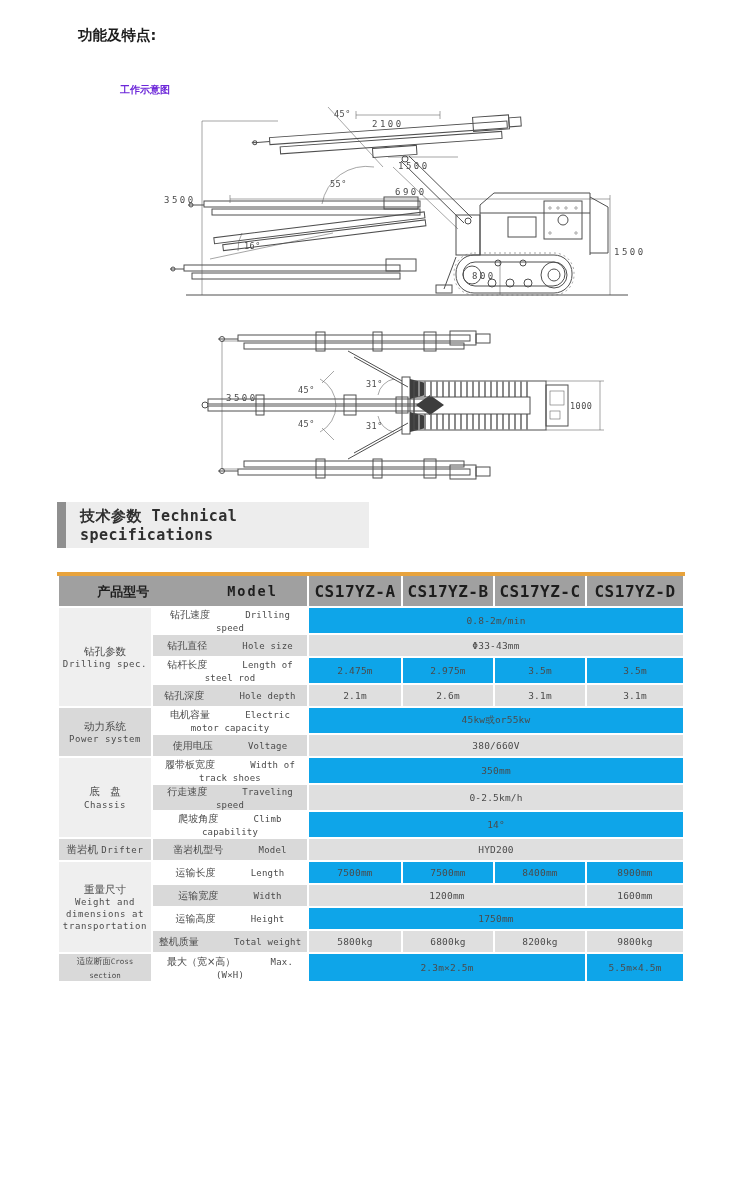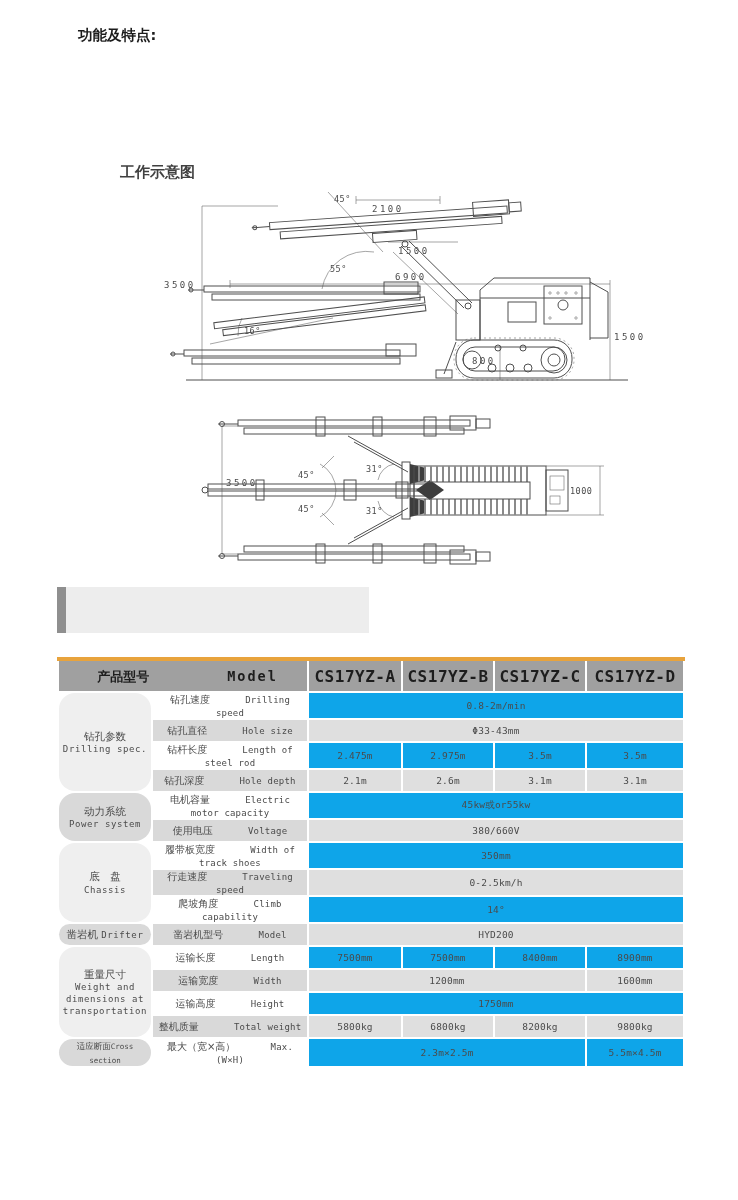--- a/index.html
+++ b/index.html
@@ -8,21 +8,21 @@
     font-family:"DejaVu Sans","Liberation Sans",sans-serif;color:#333;
   }
   
   .features{padding:26px 111px 0 78px;}
   .features-heading{font-size:14.5px;font-weight:bold;color:#1b1b1b;margin:0;}
   .features-body{
     margin:9px 0 0 0;font-size:12.5px;line-height:21px;color:#3a3a3a;
     text-align:justify;text-indent:26px;letter-spacing:0.3px;
   }
   
-  .diagram-heading{margin:118px 0 0 120px;font-size:15px;font-weight:bold;color:#404040;}
+  .diagram-heading{margin:38px 0 0 120px;font-size:10px;font-weight:bold;color:#6d28d9;}
   .svg-side{display:block;margin:8px 0 0 158px;}
   .svg-top{display:block;margin:12px 0 0 198px;}
   .ln{stroke:#4f4f4f;fill:none;stroke-width:1;}
   .thin{stroke:#6a6a6a;fill:none;stroke-width:0.6;}
   .fillD{fill:#3d3d3d;stroke:none;}
   .dim{font-family:"DejaVu Sans Mono",monospace;font-size:9px;fill:#4a4a4a;letter-spacing:2.5px;}
   .ang{font-family:"DejaVu Sans Mono",monospace;font-size:8.5px;fill:#4a4a4a;letter-spacing:0.5px;}
   .tread{stroke:#8a8a8a;stroke-width:16;stroke-dasharray:2,4;fill:none;}
   
   .spec-banner{margin:10px 0 0 57px;width:312px;height:46px;background:#ededed;display:flex;align-items:center;}
@@ -39,21 +39,21 @@
   .hd-en{font-family:"DejaVu Sans Mono",monospace;font-size:13.5px;font-weight:bold;letter-spacing:2px;display:inline-block;padding-left:78px;}
   .hd-model{font-family:"DejaVu Sans Mono",monospace;font-size:16px;font-weight:bold;letter-spacing:0.5px;}
   tbody td{height:21px;font-size:10px;color:#4b4b4b;}
   .lbl .lzh{font-size:10px;}
   .lbl .len{font-family:"DejaVu Sans Mono",monospace;font-size:9px;letter-spacing:0.2px;padding-left:32px;}
   .val{font-family:"DejaVu Sans Mono",monospace;font-size:9.5px;letter-spacing:0.2px;}
   tr.r-gray .lbl{background:#d9d9d9;}
   tr.r-gray .val{background:#dfdfdf;}
   tr.r-light .lbl{background:#ffffff;}
   tr.r-light .val{background:#0ea5e9;}
-  td.cat{line-height:1.35;border-radius:16px;}
+  td.cat{line-height:1.35;}
   td.cat .czh{font-size:10.5px;display:block;}
   td.cat .cen{font-family:"DejaVu Sans Mono",monospace;font-size:9px;letter-spacing:0.6px;display:block;}
   td.cat.inline .czh,td.cat.inline .cen{display:inline;}
   td.cat.small .czh{font-size:8.5px;letter-spacing:0;}
   td.cat.small .cen{font-size:7.5px;letter-spacing:0;}
   td.cat-light{background:#efefef;}
   td.cat-dark{background:#d9d9d9;}
 </style>
 </head>
 <body>
@@ -238,20 +238,21 @@
     <line class="tread" x1="220" y1="103" x2="330" y2="103"></line>
     <rect class="ln" x="216" y="78" width="116" height="17"></rect>
     <rect class="ln" x="348" y="66" width="22" height="41"></rect>
     <rect class="thin" x="352" y="72" width="14" height="14"></rect>
     <rect class="thin" x="352" y="92" width="10" height="8"></rect>
   </g>
 </svg>
 
 <div class="spec-banner">
   <div class="bar"></div>
+  <div class="txt">技术参数 Technical specifications</div>
 </div>
 
 <div class="spec-table-wrap">
   <div class="accent"></div>
   <table class="spec">
     <colgroup>
       <col style="width:92px">
         <col style="width:154px">
       <col style="width:92px">
         <col style="width:90px">

